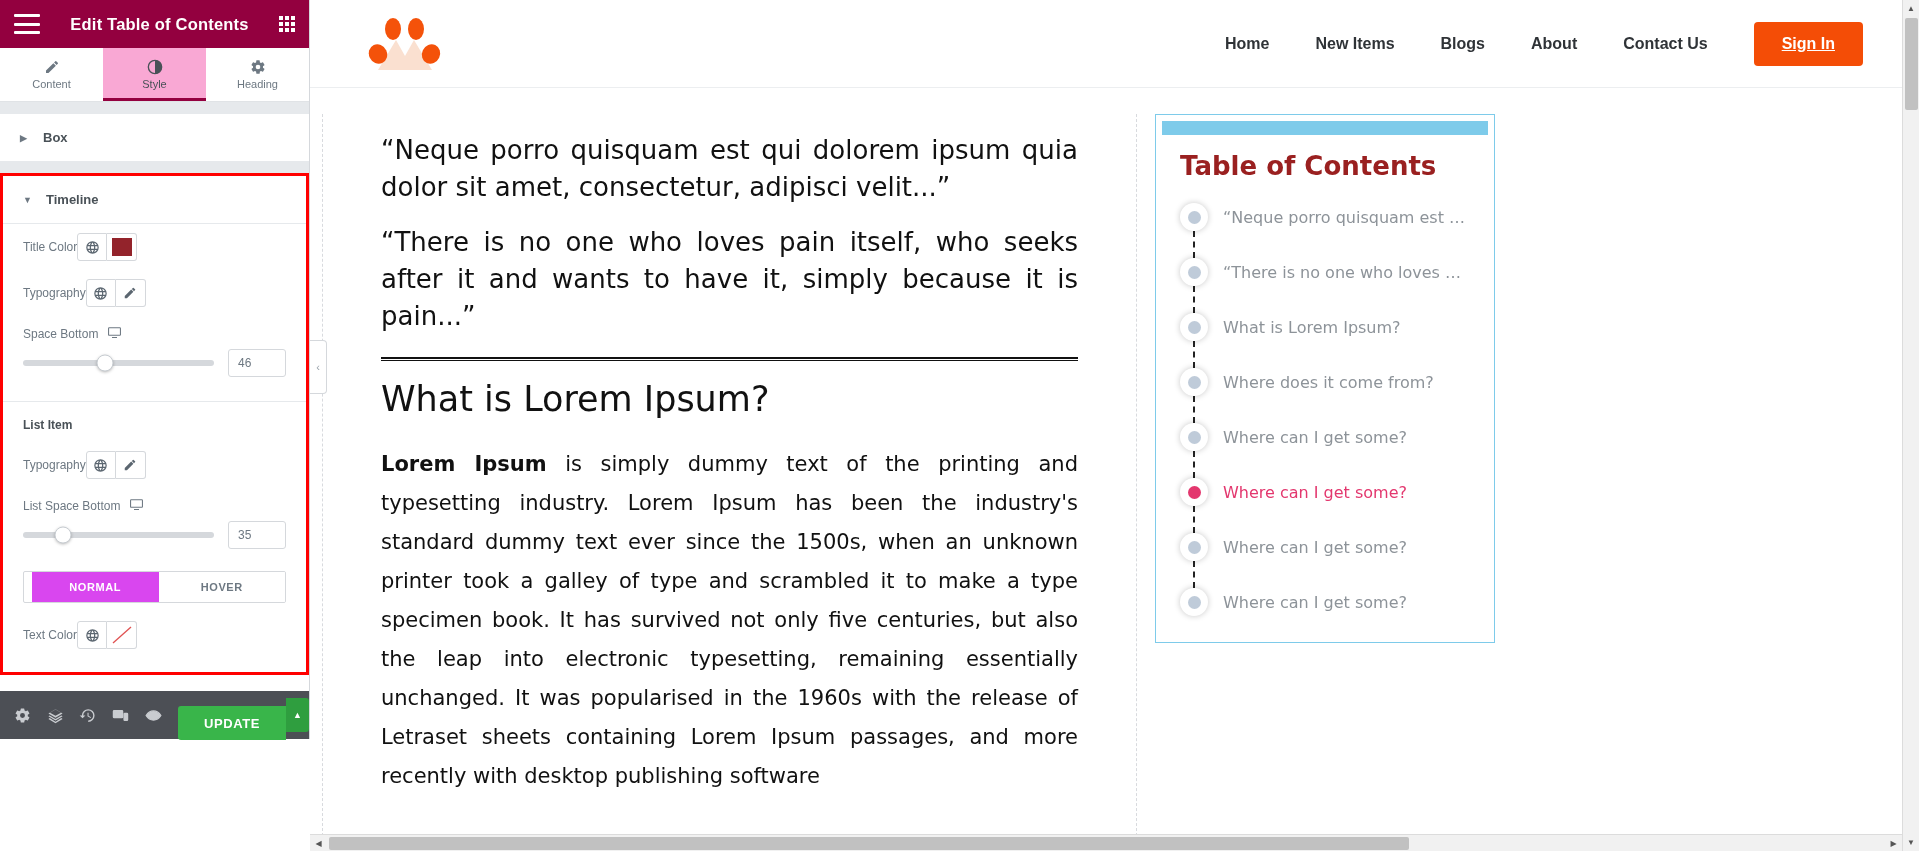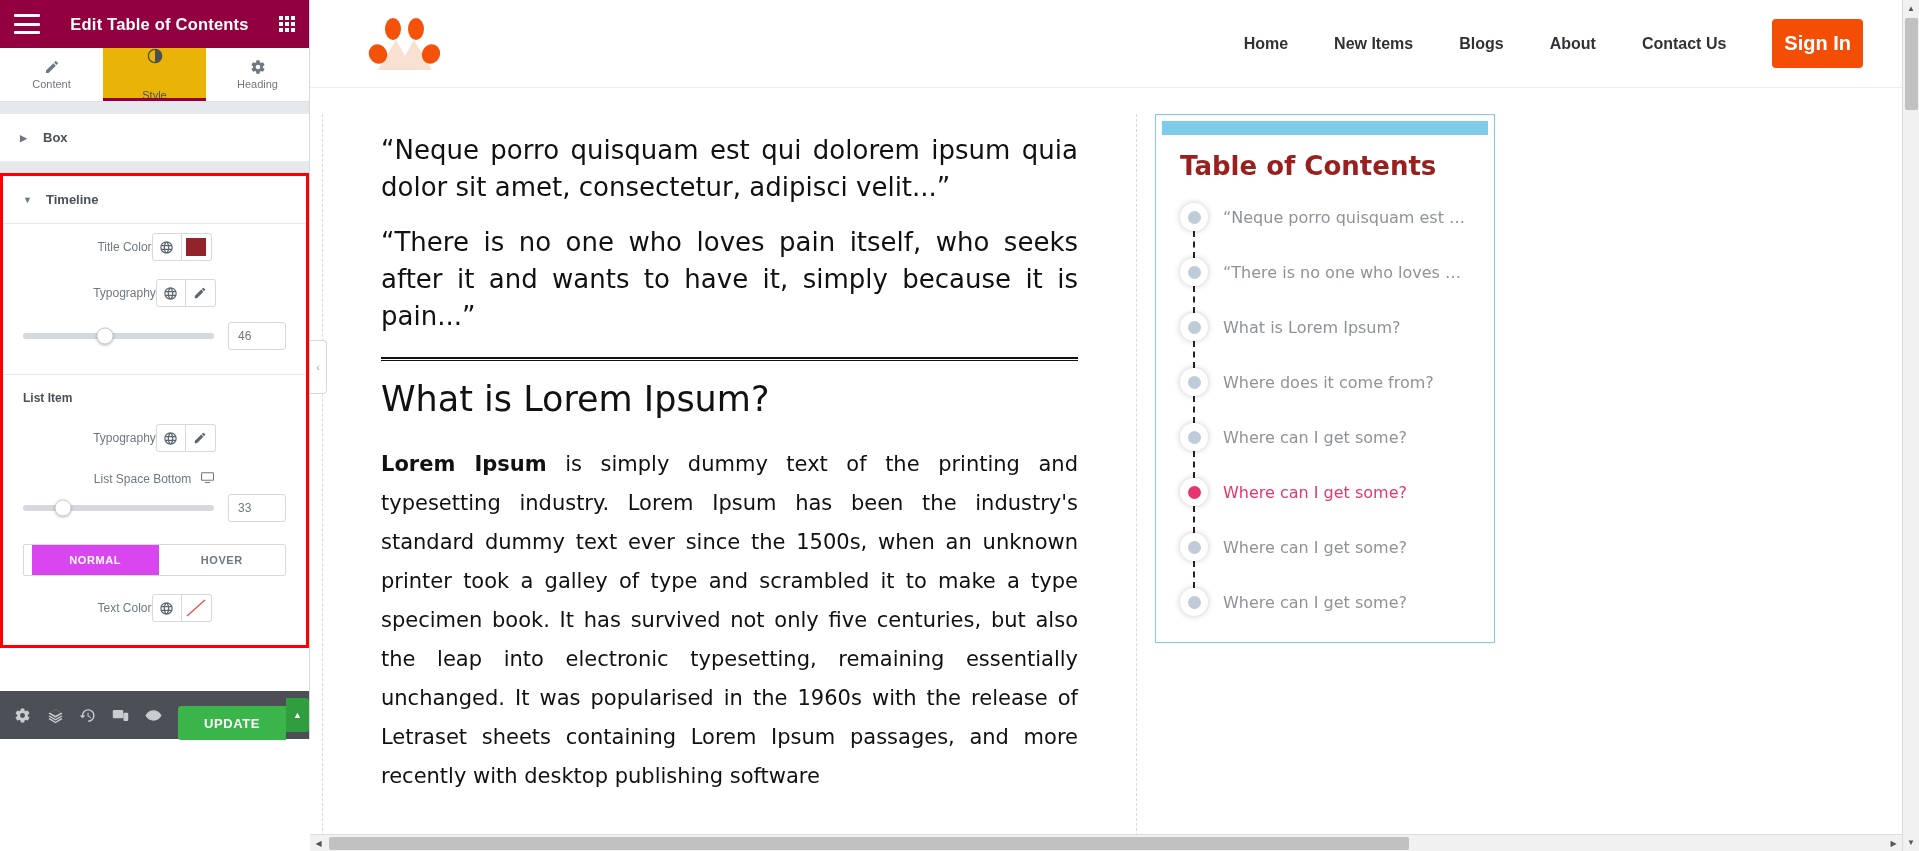--- a/index.html
+++ b/index.html
@@ -30,21 +30,21 @@
   }
   .grid-icon { display: grid; grid-template-columns: repeat(3, 4px);
     grid-template-rows: repeat(3, 4px); gap: 2px; cursor: pointer; }
   .grid-icon b { background: #fff; display: block; width: 4px; height: 4px; }
 
   .tabs { display: flex; height: 54px; border-bottom: 1px solid #e0e3e6;
     background: #fff; flex: 0 0 54px; }
   .tab { flex: 1; display: flex; flex-direction: column; align-items: center;
     justify-content: center; gap: 1px; font-size: 11px; color: #6d7882;
     cursor: pointer; position: relative; }
-  .tab.active { background: #eab308; color: #495157; justify-content: space-between; }
+  .tab.active { background: #f9a8d4; color: #495157; }
   .tab.active::after { content: ""; position: absolute; bottom: 0; left: 0;
     right: 0; height: 3px; background: #93003f; }
   .tab svg { width: 16px; height: 16px; }
 
   .panel-body { flex: 1; overflow: hidden; position: relative; background:#fff; }
 
   .sec-gap { height: 12px; background: #e6e9ec; }
   .accordion {
     padding: 16px 20px; display: flex; align-items: center; gap: 14px;
     font-size: 13px; font-weight: bold; color: #495157; cursor: pointer;
@@ -53,21 +53,21 @@
   .caret { font-size: 9px; color: #6d7882; width: 9px; }
 
   .hl-box { border: 3px solid #ff0000; border-top: 3px solid #ff0000;
     position: relative; }
   .panel-sec { background: #fff; }
   .sec-inner { padding: 0 20px 14px 20px; }
   .divider { height: 1px; background: #e6e9ec; margin: 0 0px; }
 
   .grouplabel { font-size: 12px; font-weight: bold; color: #495157;
     padding: 16px 0 10px 0; }
-  .row { display: flex; align-items: center; justify-content: center;
+  .row { display: flex; align-items: center; justify-content: flex-start;
     padding: 9px 0; }
   .row-label { font-size: 12px; color: #6d7882; display:flex; align-items:center; gap:9px;}
   .ctrl-group { display: flex; }
   .ctrl-btn {
     width: 30px; height: 28px; border: 1px solid #d5d8dc; background: #fff;
     display: flex; align-items: center; justify-content: center; cursor: pointer;
     border-radius: 3px 0 0 3px;
   }
   .ctrl-btn + .ctrl-btn, .swatch { border-radius: 0 3px 3px 0; border-left: none; }
   .swatch { width: 30px; height: 28px; border: 1px solid #d5d8dc; border-left:none;
@@ -120,22 +120,22 @@
   
   .preview { flex: 1; position: relative; background: #fff; overflow: hidden;
     display: flex; flex-direction: column; }
   .site-header { height: 88px; background: #fff; display: flex; align-items: center;
     padding: 0 0 0 56px; border-bottom: 1px solid #eceef0; flex: 0 0 88px; }
   .logo { width: 78px; height: 56px; position: relative; flex: 0 0 78px; }
   .nav { flex: 1; display: flex; justify-content: flex-end; align-items: center;
     gap: 46px; padding-right: 56px; }
   .nav a { font-size: 16px; color: #2f3337; font-weight: bold; text-decoration: none;
     cursor: pointer; }
-  .signin { background: #f44d06; color: #fff; font-size: 20px; font-weight: bold;
-    padding: 13px 12px; border-radius: 4px; cursor: pointer; }
+  .signin { background: #f44d06; color: #fff; font-size: 16px; font-weight: bold;
+    padding: 13px 28px; border-radius: 4px; cursor: pointer; text-decoration: underline; }
 
   .canvas { flex: 1; display: flex; padding: 26px 0 0 0; position: relative;
     overflow: hidden; }
   .col-left { width: 815px; margin-left: 12px; border-left: 1px dashed #d8dade;
     border-right: 1px dashed #d8dade; padding: 18px 58px 0 58px;
     position: relative; }
   .quote { font-size: 26px; line-height: 1.42; color: #111; text-align: justify;
     font-family: "DejaVu Sans", sans-serif; margin-bottom: 18px; }
   .hr2 { border-top: 2px solid #111; border-bottom: 1px solid #111; height: 4px;
     margin: 22px 0 18px 0; }
@@ -284,20 +284,31 @@
                     </svg>
                 </div>
                 <div class="pencil-btn">
                   <svg viewBox="0 0 24 24" width="14" height="14" fill="#5b6670">
                       <path d="M3 17.25V21h3.75L17.81 9.94l-3.75-3.75L3 17.25zM20.71 7.04a1 1 0 000-1.41l-2.34-2.34a1 1 0 00-1.41 0l-1.83 1.83 3.75 3.75 1.83-1.83z"></path>
                     </svg>
                 </div>
               </div>
             </div>
 
+            <div class="row" style="padding-bottom:0;">
+              <div class="row-label">
+                <span>Space Bottom</span>
+                <span class="monitor-icon">
+                  <svg viewBox="0 0 24 24" width="15" height="15" fill="none" stroke="#6d7882" stroke-width="1.7">
+                      <rect x="2.5" y="4.5" width="19" height="12" rx="1"></rect>
+                      <line x1="8" y1="20" x2="16" y2="20"></line>
+                    </svg>
+                </span>
+              </div>
+            </div>
             <div class="slider-row">
               <div class="slider">
                 <div class="knob" id="knob1" style="left: 43%;"></div>
               </div>
               <div class="numbox">46</div>
             </div>
           </div>
 
           <div class="divider"></div>
 
@@ -328,21 +339,21 @@
                       <rect x="2.5" y="4.5" width="19" height="12" rx="1"></rect>
                       <line x1="8" y1="20" x2="16" y2="20"></line>
                     </svg>
                 </span>
               </div>
             </div>
             <div class="slider-row">
               <div class="slider">
                 <div class="knob" id="knob2" style="left: 21%;"></div>
               </div>
-              <div class="numbox">33</div>
+              <div class="numbox">35</div>
             </div>
 
             <div class="nh-tabs">
               <div class="nh-tab on">NORMAL</div>
               <div class="nh-tab">HOVER</div>
             </div>
 
             <div class="row" style="padding-top:14px;">
               <div class="row-label">Text Color</div>
               <div class="ctrl-group">

